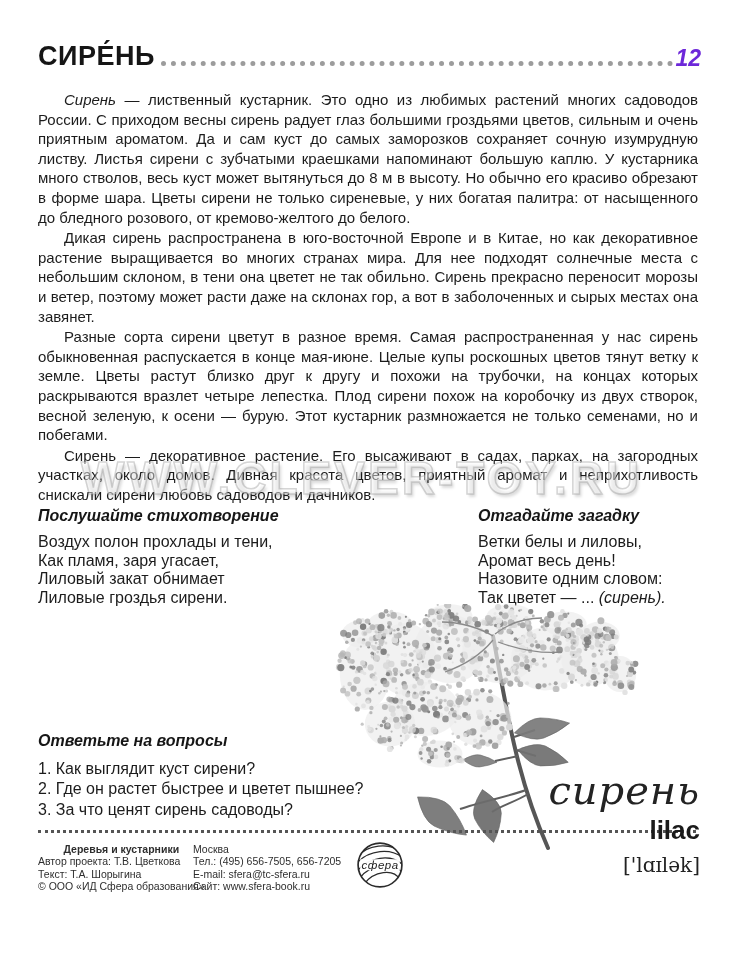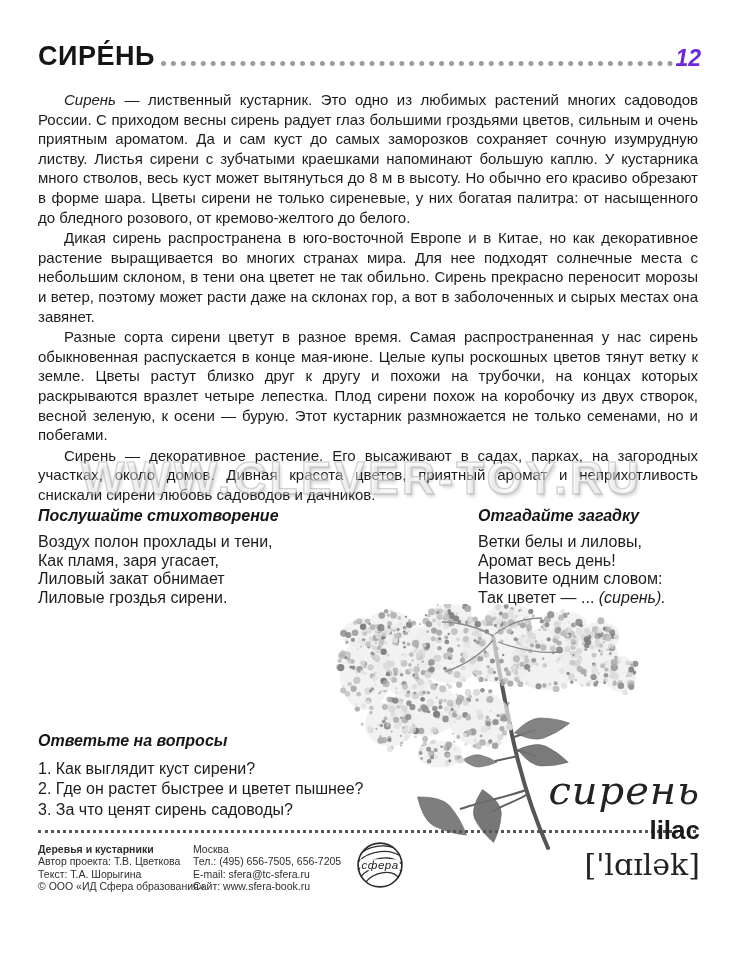--- a/index.html
+++ b/index.html
@@ -66,31 +66,31 @@
     border-top:3px dotted #555; z-index:2;
   }
 
   
   .footer {
     position:absolute; top:840px; left:38px; width:660px; height:62px;
     font-size:10.5px; line-height:12.4px; color:#2e2e2e; z-index:2;
   }
   .f-col1 { position:absolute; left:0;   top:3px; }
   .f-col2 { position:absolute; left:155px; top:3px; }
-  .f-series { font-weight:bold; }
+  .f-series { font-weight:bold;text-align:center; }
   .f-logo { position:absolute; left:318px; top:1px; width:48px; height:48px;font-style:italic; }
 
   
   .vocab { position:absolute; top:768px; left:420px; width:280px; text-align:right; z-index:4; }
   .v-ru {
     font-family:"DejaVu Serif", serif; font-style:italic; font-size:40px;
     line-height:44px; color:#232323; letter-spacing:1px;
   }
   .v-en { font-size:26px; font-weight:bold; line-height:27px; margin-top:5px; color:#1a1a1a; }
-  .v-tr { font-family:"DejaVu Serif", serif; font-size:30px; line-height:34px; margin-top:4px; color:#222; }
+  .v-tr { font-family:"DejaVu Serif", serif; font-size:20px; line-height:34px; margin-top:4px; color:#222; }
 
   
   .lilac-wrap { position:absolute; left:330px; top:604px; width:340px; height:285px; z-index:2; }
 </style>
 </head>
 <body>
 
 <div class="page">
 
   <div class="title-row">

